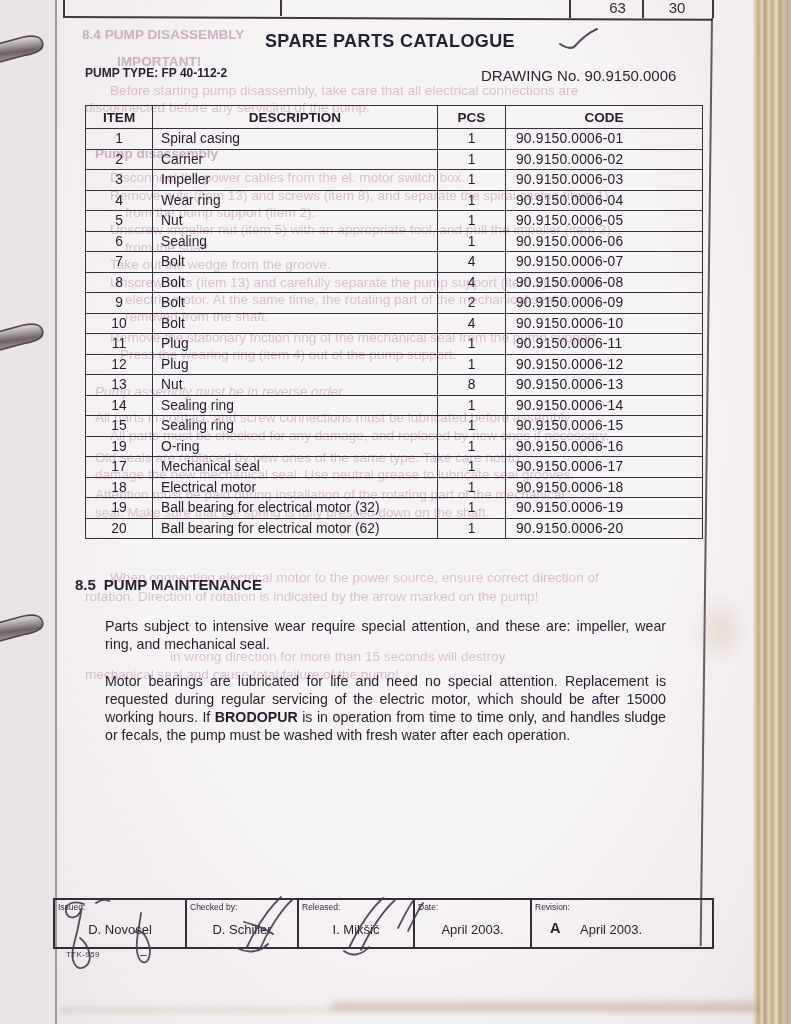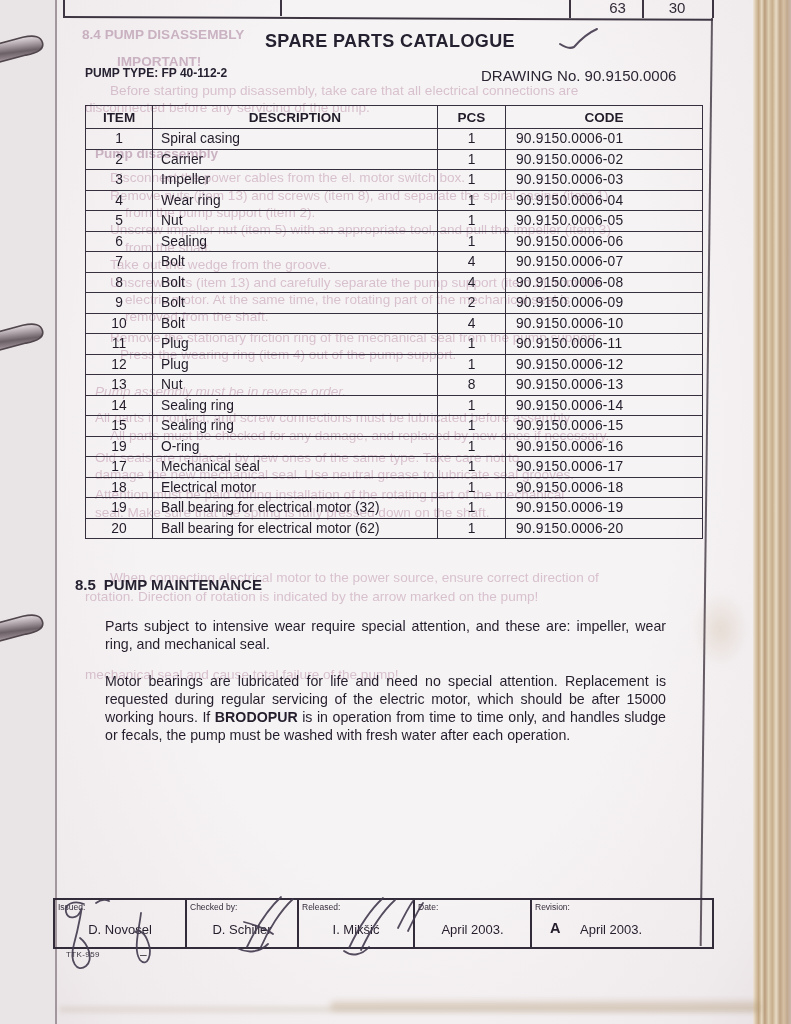--- a/index.html
+++ b/index.html
@@ -114,20 +114,21 @@
       <div class="ghost" style="left: 120px; top: 347px; text-align: right;">Press the wearing ring (item 4) out of the pump support.</div>
       <div class="ghost gi" style="left: 95px; top: 384px;">Pump assembly must be in reverse order.</div>
       <div class="ghost" style="left: 95px; top: 410px;">All parts in contact, and screw connections must be lubricated before assembly.</div>
       <div class="ghost" style="left: 110px; top: 428px;">All parts must be checked for any damage, and replaced by new ones if necessary.</div>
       <div class="ghost" style="left: 95px; top: 450px;">Old seals are replaced by new ones of the same type. Take care not to</div>
       <div class="ghost" style="left: 95px; top: 467px;">damage the new mechanical seal. Use neutral grease to lubricate seal grooves.</div>
       <div class="ghost" style="left: 95px; top: 487px;">Attention must be paid during installation of the rotating part of the mechanical</div>
       <div class="ghost" style="left: 95px; top: 505px;">seal. Make sure that the spring is fully pressed down on the shaft.</div>
       <div class="ghost" style="left: 110px; top: 570px;">When connecting electrical motor to the power source, ensure correct direction of</div>
       <div class="ghost" style="left: 85px; top: 589px;">rotation. Direction of rotation is indicated by the arrow marked on the pump!</div>
+      <div class="ghost" style="left: 170px; top: 649px;">in wrong direction for more than 15 seconds will destroy</div>
       <div class="ghost" style="left: 85px; top: 667px;">mechanical seal and cause total failure of the pump!</div>
     </div>
 
   <div class="frag-hline"></div>
   <div class="frag-stub" style="left:63px;  height:16px;"></div>
   <div class="frag-stub" style="left:280px; height:16px;"></div>
   <div class="frag-stub" style="left:569px; height:18px;"></div>
   <div class="frag-stub" style="left:642px; height:18px;"></div>
   <div class="frag-stub" style="left:712px; height:18px;"></div>
   <div class="frag-num" style="left:569px; width:73px; padding-left:24px;">63</div>

